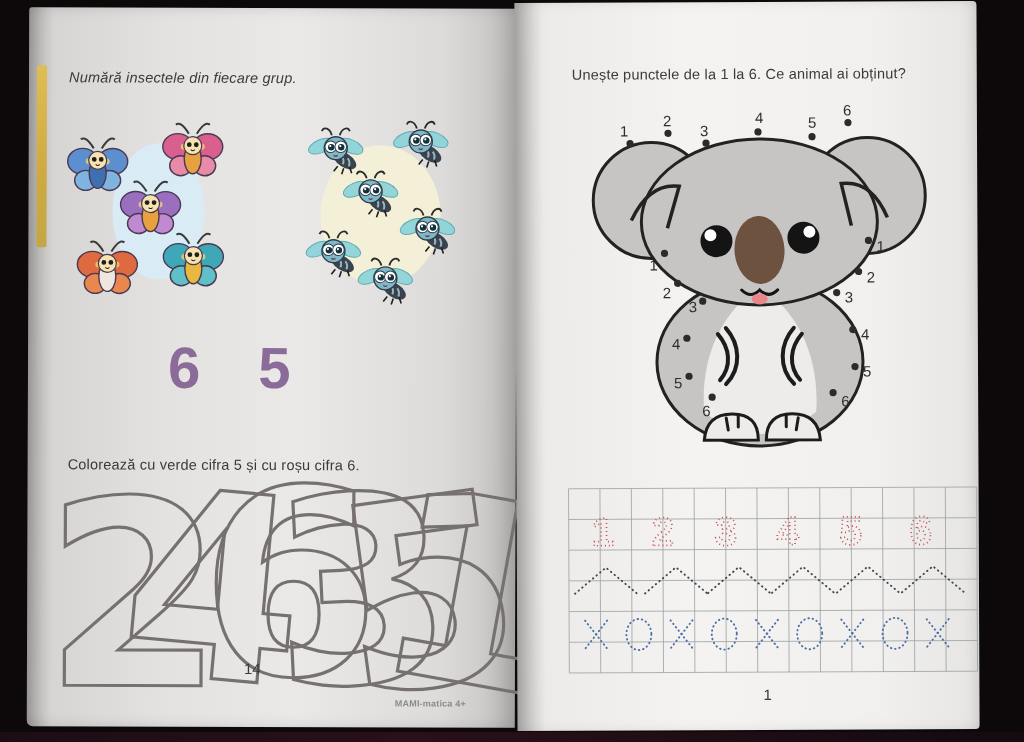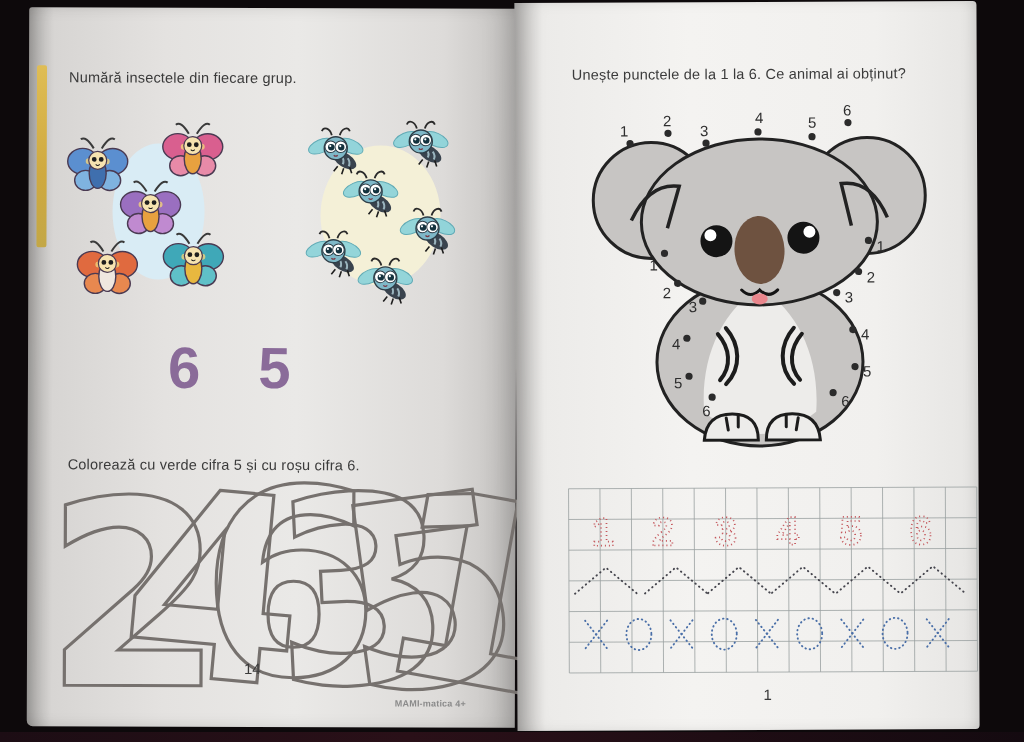--- a/index.html
+++ b/index.html
@@ -30,21 +30,21 @@
   .abs{position:absolute;}
 </style>
 </head>
 <body>
 
 <div class="scene">
 
   <div class="page page-left">
     <div class="bookmark"></div>
 
-    <div class="instr" style="left:40px;top:60px;">
+    <div class="instr" style="left:40px;top:60px;font-style:italic;">
       <div>Numără insectele din fiecare grup.</div>
     </div>
 
     <svg id="insects-svg" class="abs" style="left:30px;top:105px;" width="410" height="195" viewBox="0 0 410 195">
         <ellipse cx="100" cy="99" rx="46" ry="68" fill="#d9ecf5"></ellipse>
            <ellipse cx="322" cy="102" rx="60" ry="70" fill="#f4f0d7"></ellipse>
         <g transform="translate(39,56)">
       <path d="M -4 -20 Q -12 -33 -17 -29 M 4 -20 Q 12 -33 17 -29" fill="none" stroke="#3a3a3a" stroke-width="2"></path>
       <ellipse cx="-15" cy="-7" rx="15" ry="13" fill="#5b8fd0" stroke="#4a3a52" stroke-width="1.4"></ellipse>
       <ellipse cx="15" cy="-7" rx="15" ry="13" fill="#5b8fd0" stroke="#4a3a52" stroke-width="1.4"></ellipse>

